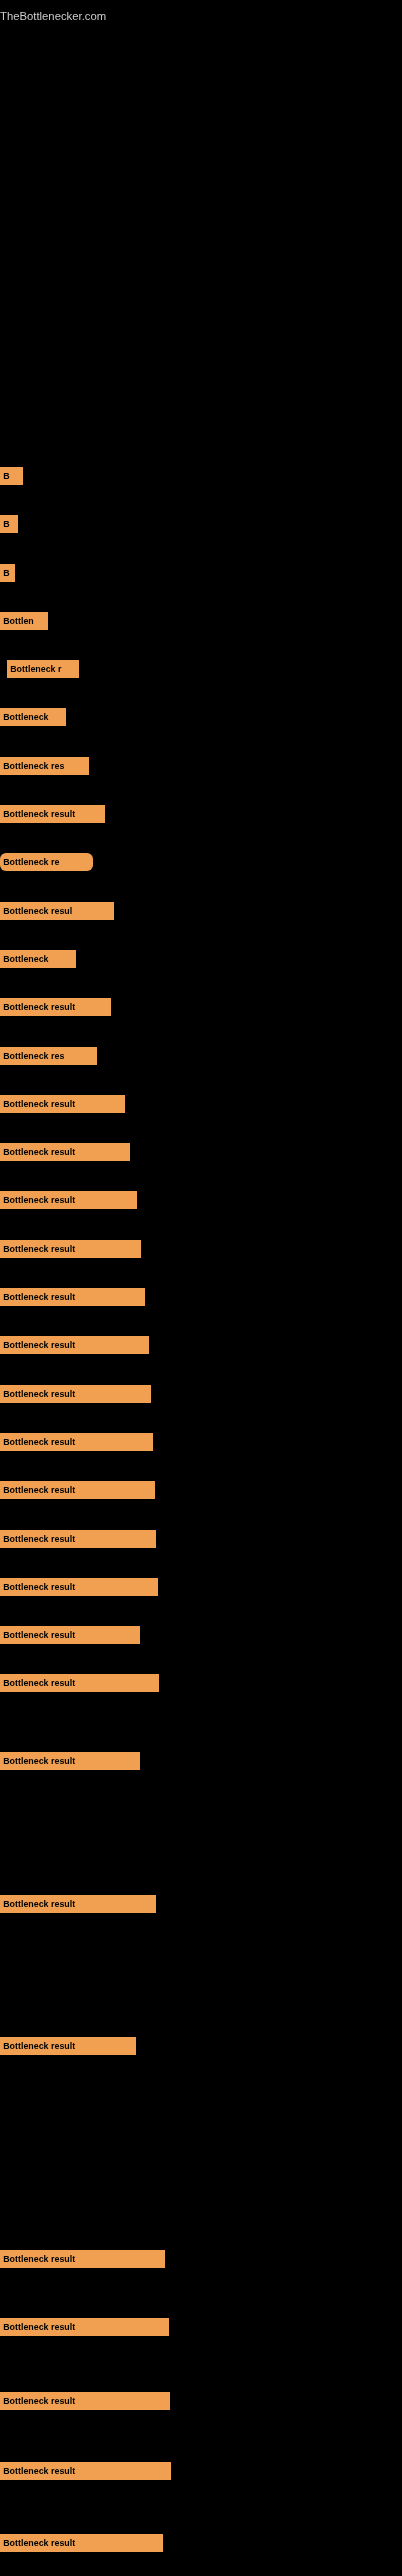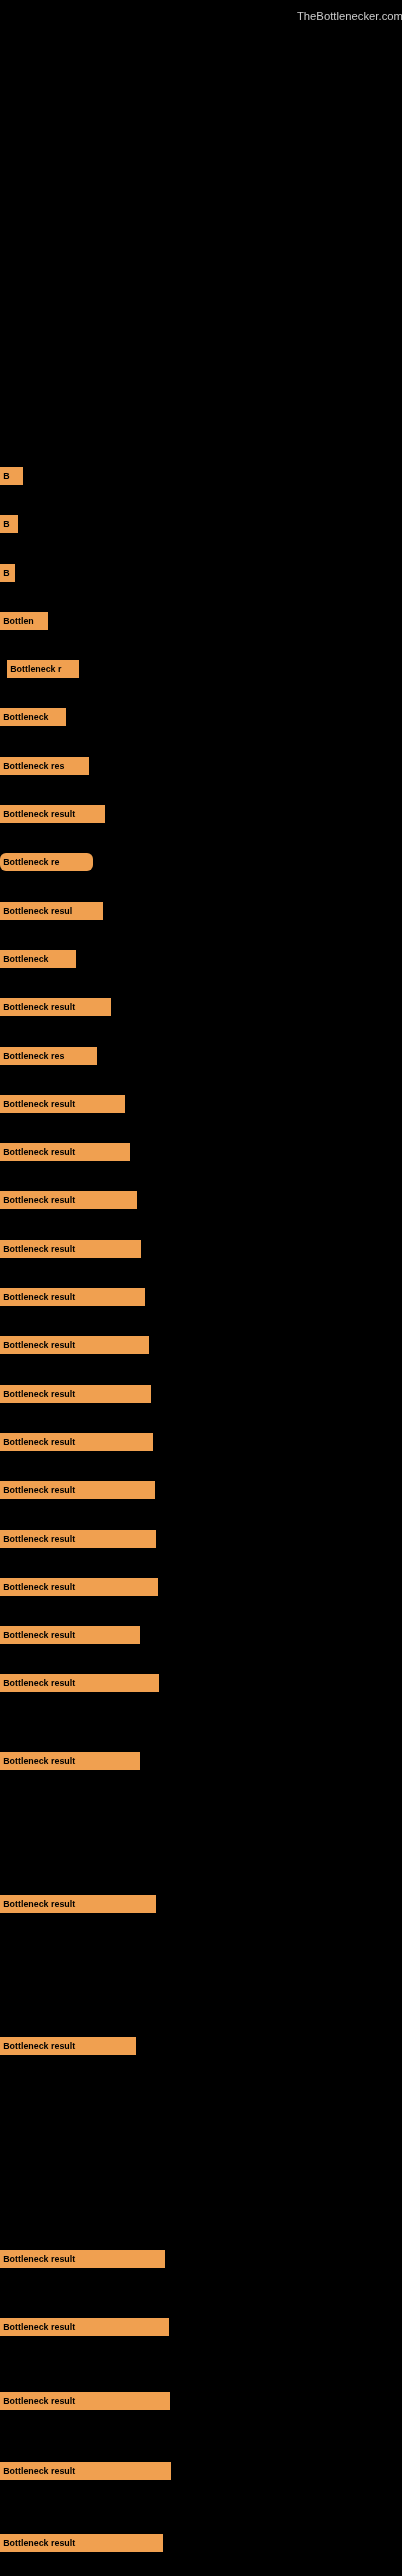--- a/index.html
+++ b/index.html
@@ -12,21 +12,21 @@
       background-color: #000000;
       width: 403px;
       min-height: 2576px;
       font-family: Arial, sans-serif;
       position: relative;
     }
 
     .site-title {
       color: #cccccc;
       font-size: 11.3px;
-      text-align: right;
+      text-align: left;
       padding: 6.4px 0;
       position: absolute;
       top: 4px;
       width: 100%;
     }
 
     .bar-container {
       position: absolute;
       left: 0;
       display: flex;
@@ -93,21 +93,21 @@
     <div class="bar" style="width: 105px;">
       <span class="bar-label">Bottleneck result</span>
     </div>
   </div>
 <div class="bar-container" style="top: 853px;">
     <div class="bar" style="width: 93px; border-radius: 6px;">
       <span class="bar-label">Bottleneck re</span>
     </div>
   </div>
 <div class="bar-container" style="top: 902px;">
-    <div class="bar" style="width: 103px;">
+    <div class="bar" style="width: 114px;">
       <span class="bar-label">Bottleneck resul</span>
     </div>
   </div>
 <div class="bar-container" style="top: 950px;">
     <div class="bar" style="width: 76px;">
       <span class="bar-label">Bottleneck</span>
     </div>
   </div>
 <div class="bar-container" style="top: 998px;">
     <div class="bar" style="width: 111px;">

